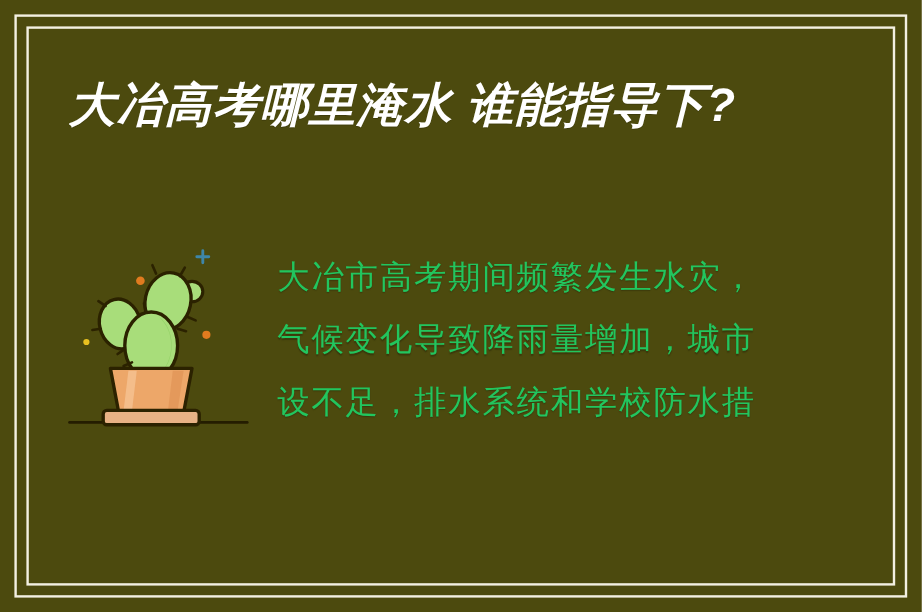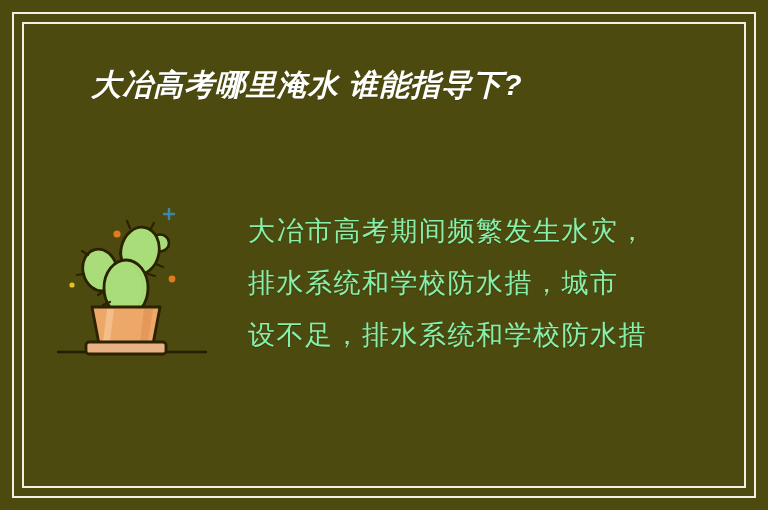--- a/index.html
+++ b/index.html
@@ -42,40 +42,39 @@
     box-sizing: border-box;
     pointer-events: none;
   }
 
   
   .title {
     position: absolute;
     left: 57px;
     top: 68px;
     width: 660px;
-    font-size: 30px;
+    font-size: 39px;
     font-weight: bold;
     font-style: italic;
     letter-spacing: 1px;
     color: #ffffff;
     white-space: nowrap;
     line-height: 1.1;
     text-shadow: 0 1px 0 rgba(0,0,0,0.18);
-    margin-left: 34px;
   }
 
   
   .body-text {
     position: absolute;
-    left: 248px;
+    left: 231px;
     top: 205px;
     width: 430px;
     height: 265px;
     overflow: hidden;
-    color: #86efac;
+    color: #22c55e;
     font-family: "Liberation Serif", serif;
     font-size: 27px;
     line-height: 52px;
     letter-spacing: 1.5px;
     text-align: justify;
     text-shadow: 0 1px 1px rgba(0,0,0,0.25);
   }
   .body-text p {
     margin: 0;
   }
@@ -142,17 +141,17 @@
         <path d="M40 115 H108 L101 152 H47 Z" fill="#eda769" stroke="#2b2200" stroke-width="2.8" stroke-linejoin="round"></path>
         <path d="M55 117 H62 L58 150 H51 Z" fill="#f6c496" opacity="0.75"></path>
         <path d="M92 117 H101 L96 150 H88 Z" fill="#e09355" opacity="0.7"></path>
         <rect x="34" y="150" width="80" height="12" rx="3" fill="#e8b285" stroke="#2b2200" stroke-width="2.8"></rect>
       </g>
     </svg>
   </div>
 
   <div class="body-text">
     <p>大冶市高考期间频繁发生水灾，</p>
-    <p>排水系统和学校防水措，城市</p>
+    <p>气候变化导致降雨量增加，城市</p>
     <p>设不足，排水系统和学校防水措</p>
   </div>
 
 </div>
 
 </body></html>

